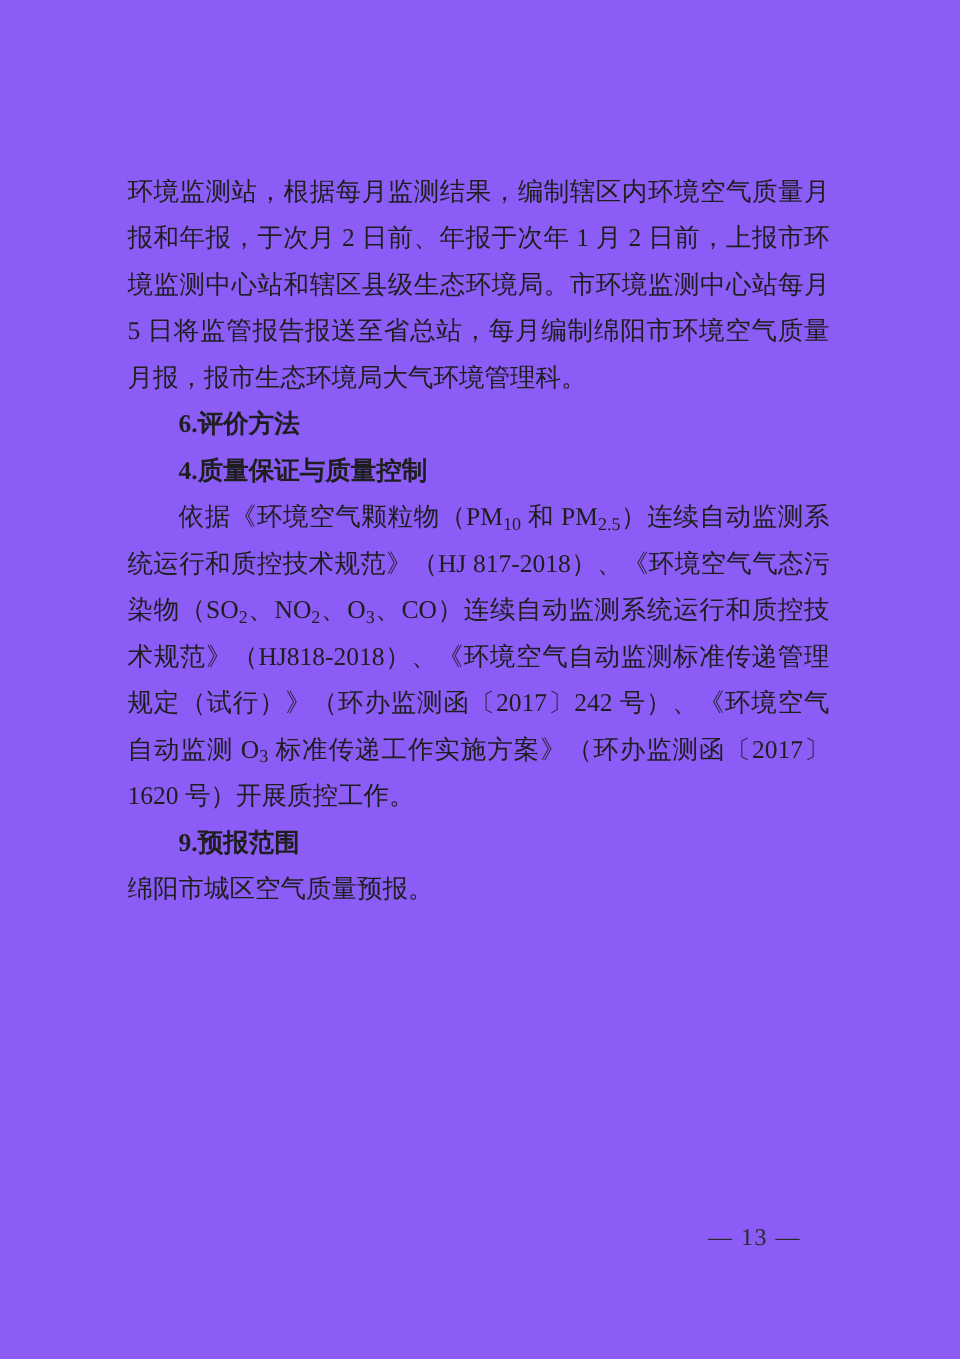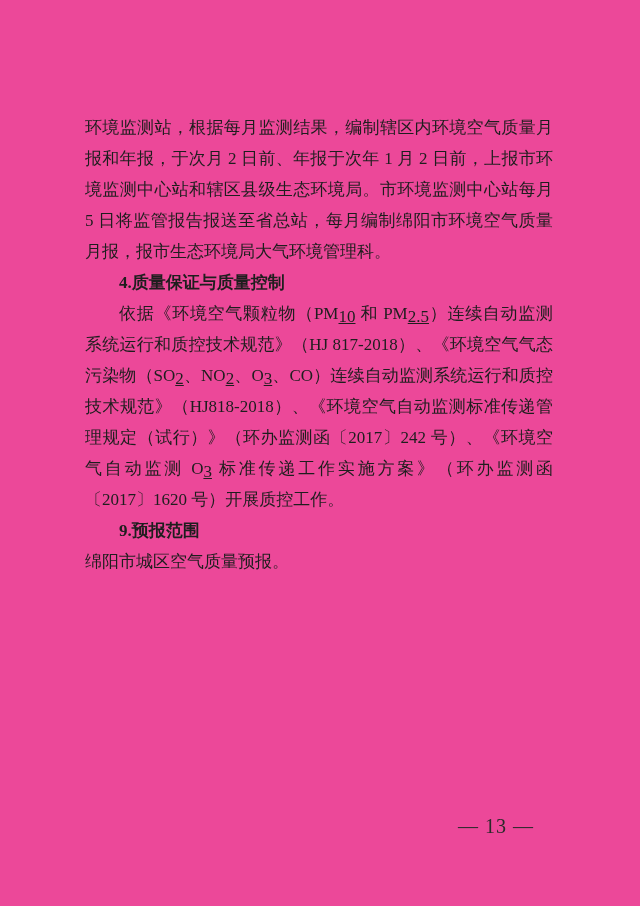--- a/index.html
+++ b/index.html
@@ -4,21 +4,21 @@
 <style>
   html, body {
     margin: 0;
     padding: 0;
     background: #ffffff;
   }
   .page {
     position: relative;
     width: 640px;
     height: 906px;
-    background: #ec4899;
+    background: #8b5cf6;
     overflow: hidden;
     font-family: "Liberation Serif", "DejaVu Serif", serif;
     color: #1e1e1e;
   }
   .content {
     position: absolute;
     left: 85px;
     top: 112px;
     width: 468px;
     font-size: 17px;
@@ -34,40 +34,40 @@
     text-indent: 2em;
   }
   p.heading {
     font-weight: 700;
     text-align: left;
   }
   .b {
     font-weight: 700;
   }
   .sub {
-    font-size: 17px;
+    font-size: 12px;
     line-height: 0;
     vertical-align: -3px;
-    text-decoration: underline;
   }
   .pagenum {
     position: absolute;
     top: 816px;
     right: 106px;
-    font-size: 20px;
+    font-size: 16px;
     line-height: 20px;
     letter-spacing: 1px;
     color: #2a2a2a;
   }
 </style>
 </head>
 <body>
 
 <div class="page">
   <div class="content">
       <p class=""><span>环境监测站，根据每月监测结果，编制辖区内环境空气质量月报和年报，于次月 2 日前、年报于次年 1 月 2 日前，上报市环境监测中心站和辖区县级生态环境局。市环境监测中心站每月 5 日将监管报告报送至省总站，每月编制绵阳市环境空气质量月报，报市生态环境局大气环境管理科。</span></p>
+      <p class="heading indent"><span>6.评价方法</span></p>
       <p class="heading indent"><span>4.质量保证与质量控制</span></p>
       <p class="indent"><span>依据《环境空气颗粒物（PM</span><span class="sub">10</span><span> 和 PM</span><span class="sub">2.5</span><span>）连续自动监测系统运行和质控技术规范》（HJ 817-2018）、《环境空气气态污染物（SO</span><span class="sub">2</span><span>、NO</span><span class="sub">2</span><span>、O</span><span class="sub">3</span><span>、CO）连续自动监测系统运行和质控技术规范》（HJ818-2018）、《环境空气自动监测标准传递管理规定（试行）》（环办监测函〔2017〕242 号）、《环境空气自动监测 O</span><span class="sub">3</span><span> 标准传递工作实施方案》（环办监测函〔2017〕1620 号）开展质控工作。</span></p>
       <p class="heading indent"><span>9.预报范围</span></p>
       <p class=""><span>绵阳市城区空气质量预报。</span></p>
     </div>
   <div class="pagenum">— 13 —</div>
 </div>
 
 </body></html>

